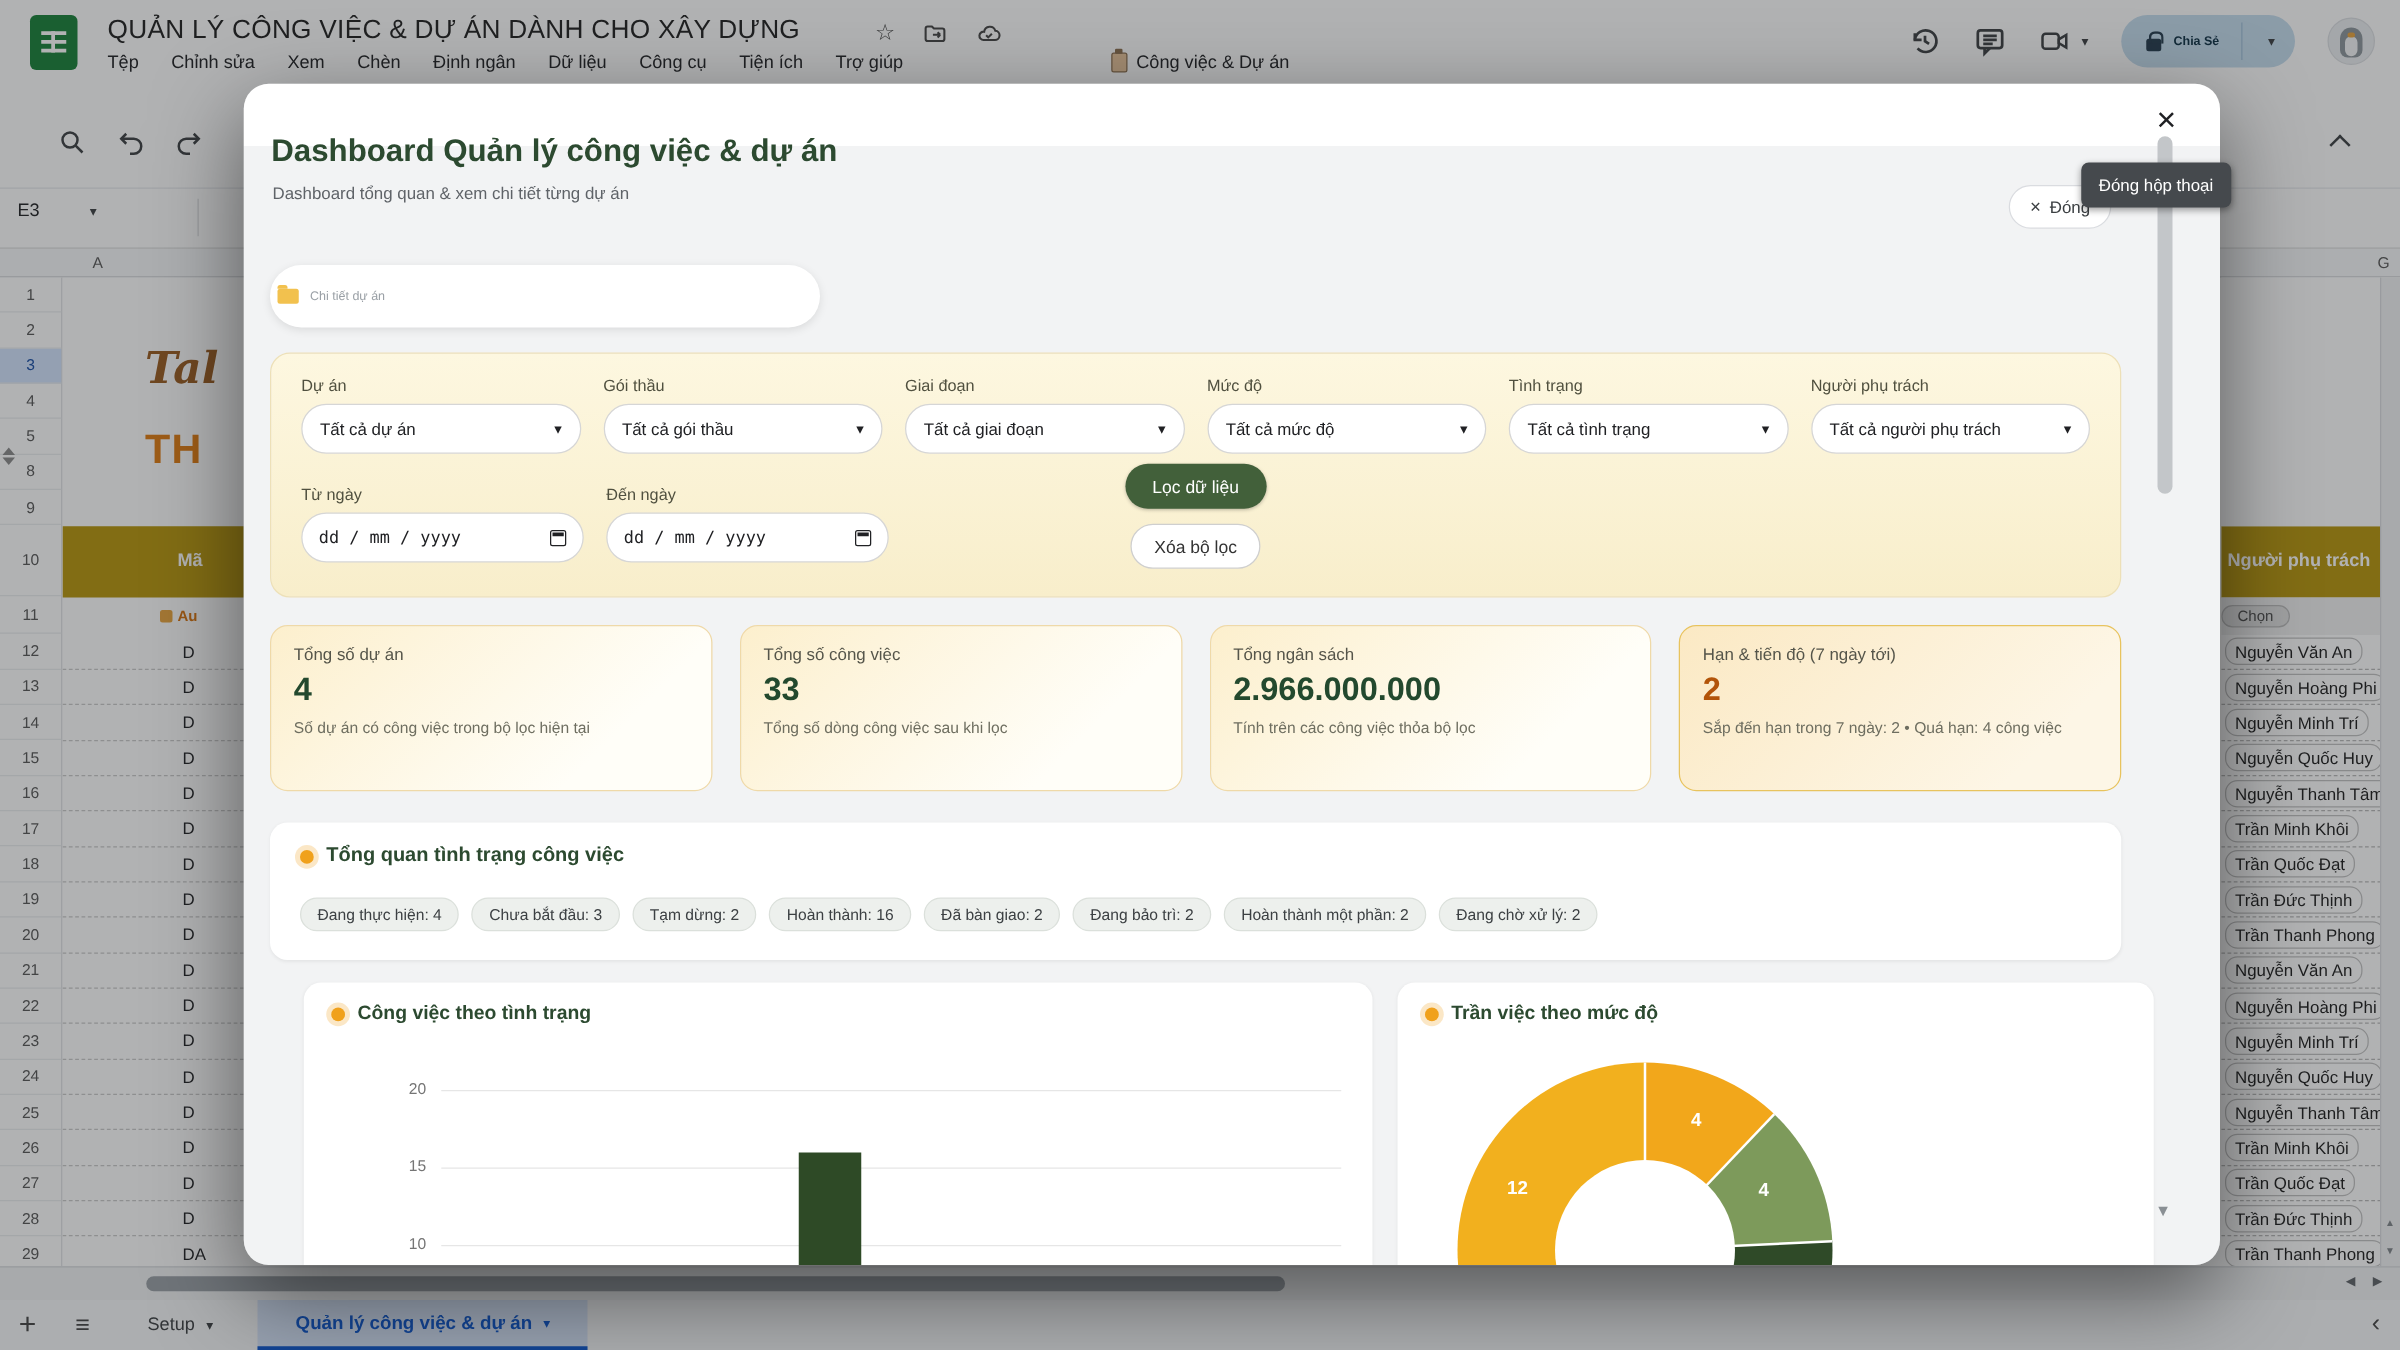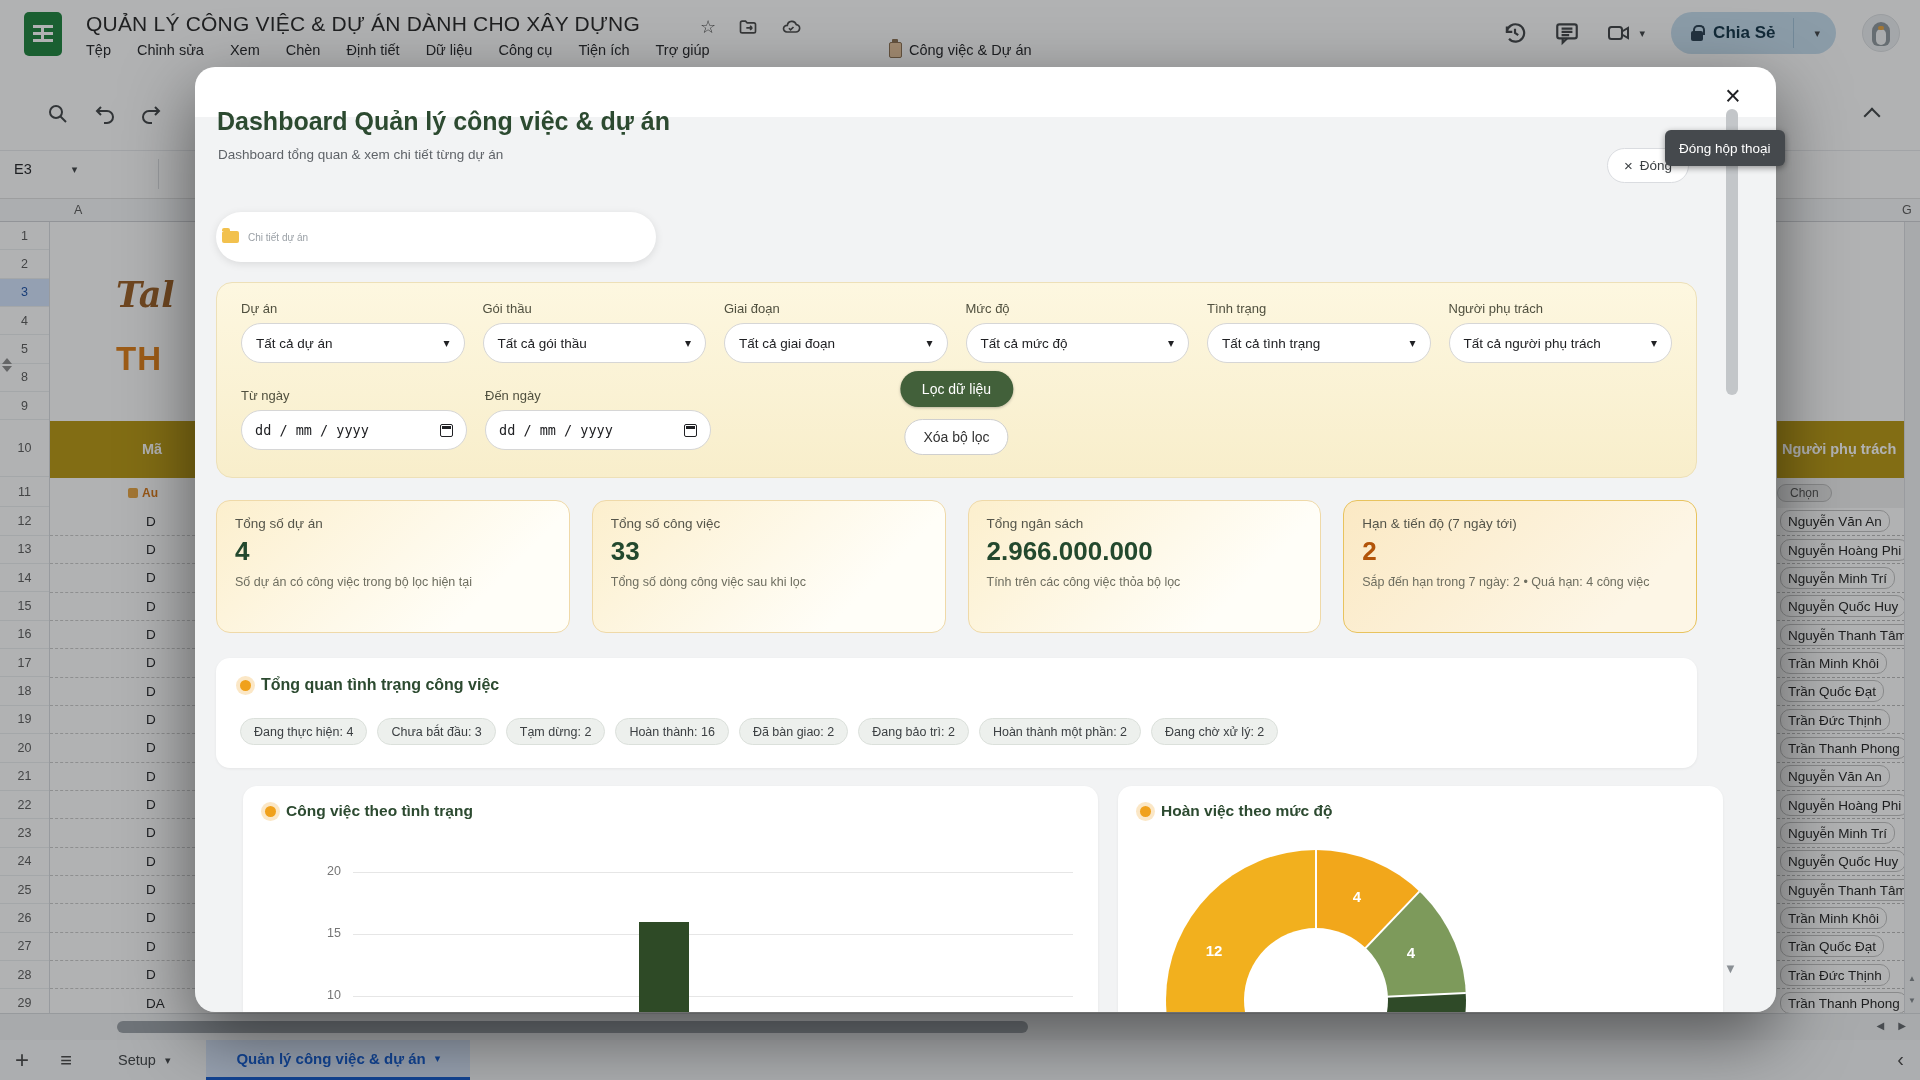--- a/index.html
+++ b/index.html
@@ -14,21 +14,21 @@
   .sheets-logo .grid i { position:absolute; background:#fff; }
   .doc-title { position:absolute; left:86px; top:12px; font-size:21px; color:#1f1f1f; letter-spacing:.2px; white-space:nowrap; }
   .title-icons { position:absolute; left:700px; top:16px; display:flex; gap:22px; align-items:center; color:#444; }
   .menu-row { position:absolute; left:86px; top:42px; display:flex; gap:26px; font-size:14.5px; color:#202124; align-items:center; }
   .menu-row .mi { cursor:default; }
   .custom-menu { display:flex; align-items:center; gap:7px; margin-left:34px; }
   .clipboard-icon { width:13px; height:16px; background:#e8c49a; border:1.5px solid #8a6d4e; border-radius:2px; position:relative; }
   .clipboard-icon:before { content:""; position:absolute; left:2px; top:-4px; width:6px; height:4px; background:#8a6d4e; border-radius:1px; }
   .top-right { position:absolute; right:20px; top:10px; height:46px; display:flex; align-items:center; gap:26px; }
   .share-pill { height:42px; background:#c5ddef; border-radius:21px; display:flex; align-items:center; padding:0 6px 0 20px; gap:10px; color:#0b2e42; }
-  .share-pill .lbl { font-size:17px; font-weight:bold; }
+  .share-pill .lbl { font-size:10px; font-weight:bold; }
   .share-div { width:1px; height:30px; background:#9fc0d8; margin-left:8px; }
   .lock-icon { width:12px; height:10px; background:#243b4d; border-radius:2px; position:relative; margin-top:5px; }
   .lock-icon:before { content:""; position:absolute; left:2px; top:-6px; width:8px; height:8px; border:2px solid #243b4d; border-bottom:none; border-radius:5px 5px 0 0; }
   .avatar { width:38px; height:38px; border-radius:50%; background:#eceff1; position:relative; overflow:hidden; border:1px solid #dcdfe3; }
   .avatar .body { position:absolute; left:9px; top:7px; width:18px; height:24px; background:#8d959b; border-radius:9px 9px 6px 6px; }
   .avatar .belly { position:absolute; left:13px; top:14px; width:10px; height:16px; background:#f4f6f7; border-radius:5px; }
   .avatar .beak { position:absolute; left:15px; top:11px; width:6px; height:4px; background:#e8a33d; border-radius:2px; }
   .caret { font-size:11px; color:#3c4043; }
 
   
@@ -177,21 +177,21 @@
         <path d="M7 18a4 4 0 1 1 .6-7.96A5.5 5.5 0 0 1 18.3 9.1 4 4 0 0 1 17.5 18H7z"></path>
         <path d="M9.5 13.5l2 2 3.5-3.5"></path>
       </svg>
   </div>
   <div class="menu-row">
 
   <span class="mi">Tệp</span>
       <span class="mi">Chỉnh sửa</span>
       <span class="mi">Xem</span>
       <span class="mi">Chèn</span>
-      <span class="mi">Định tiết</span>
+      <span class="mi">Định ngân</span>
       <span class="mi">Dữ liệu</span>
       <span class="mi">Công cụ</span>
       <span class="mi">Tiện ích</span>
       <span class="mi">Trợ giúp</span>
     </div>
   <div class="menu-row" style="left:auto;right:0;position:absolute;top:42px;left:855px">
     <span class="custom-menu">
       <span class="clipboard-icon"></span>
       <span>Công việc &amp; Dự án</span>
     </span>
@@ -569,21 +569,21 @@
     <div class="gline" style="top:210px"></div>
     <span class="gtick" style="top:78px">20</span>
     <span class="gtick" style="top:140px">15</span>
     <span class="gtick" style="top:202px">10</span>
     <div class="the-bar"></div>
   </div>
 
   <div class="chart-card right">
     <div class="sec-title">
       <span class="orange-dot"></span>
-      <span>Hoàn việc theo mức độ</span>
+      <span>Trần việc theo mức độ</span>
     </div>
     <div class="donut"></div>
     <div class="divider" style="transform:rotate(0deg)"></div>
     <div class="divider" style="transform:rotate(43.6deg)"></div>
     <div class="divider" style="transform:rotate(87.3deg)"></div>
     <div class="donut-hole"></div>
     <span class="slice-label" style="left:225px;top:102px">4</span>
     <span class="slice-label" style="left:279px;top:158px">4</span>
     <span class="slice-label" style="left:82px;top:156px">12</span>
   </div>

